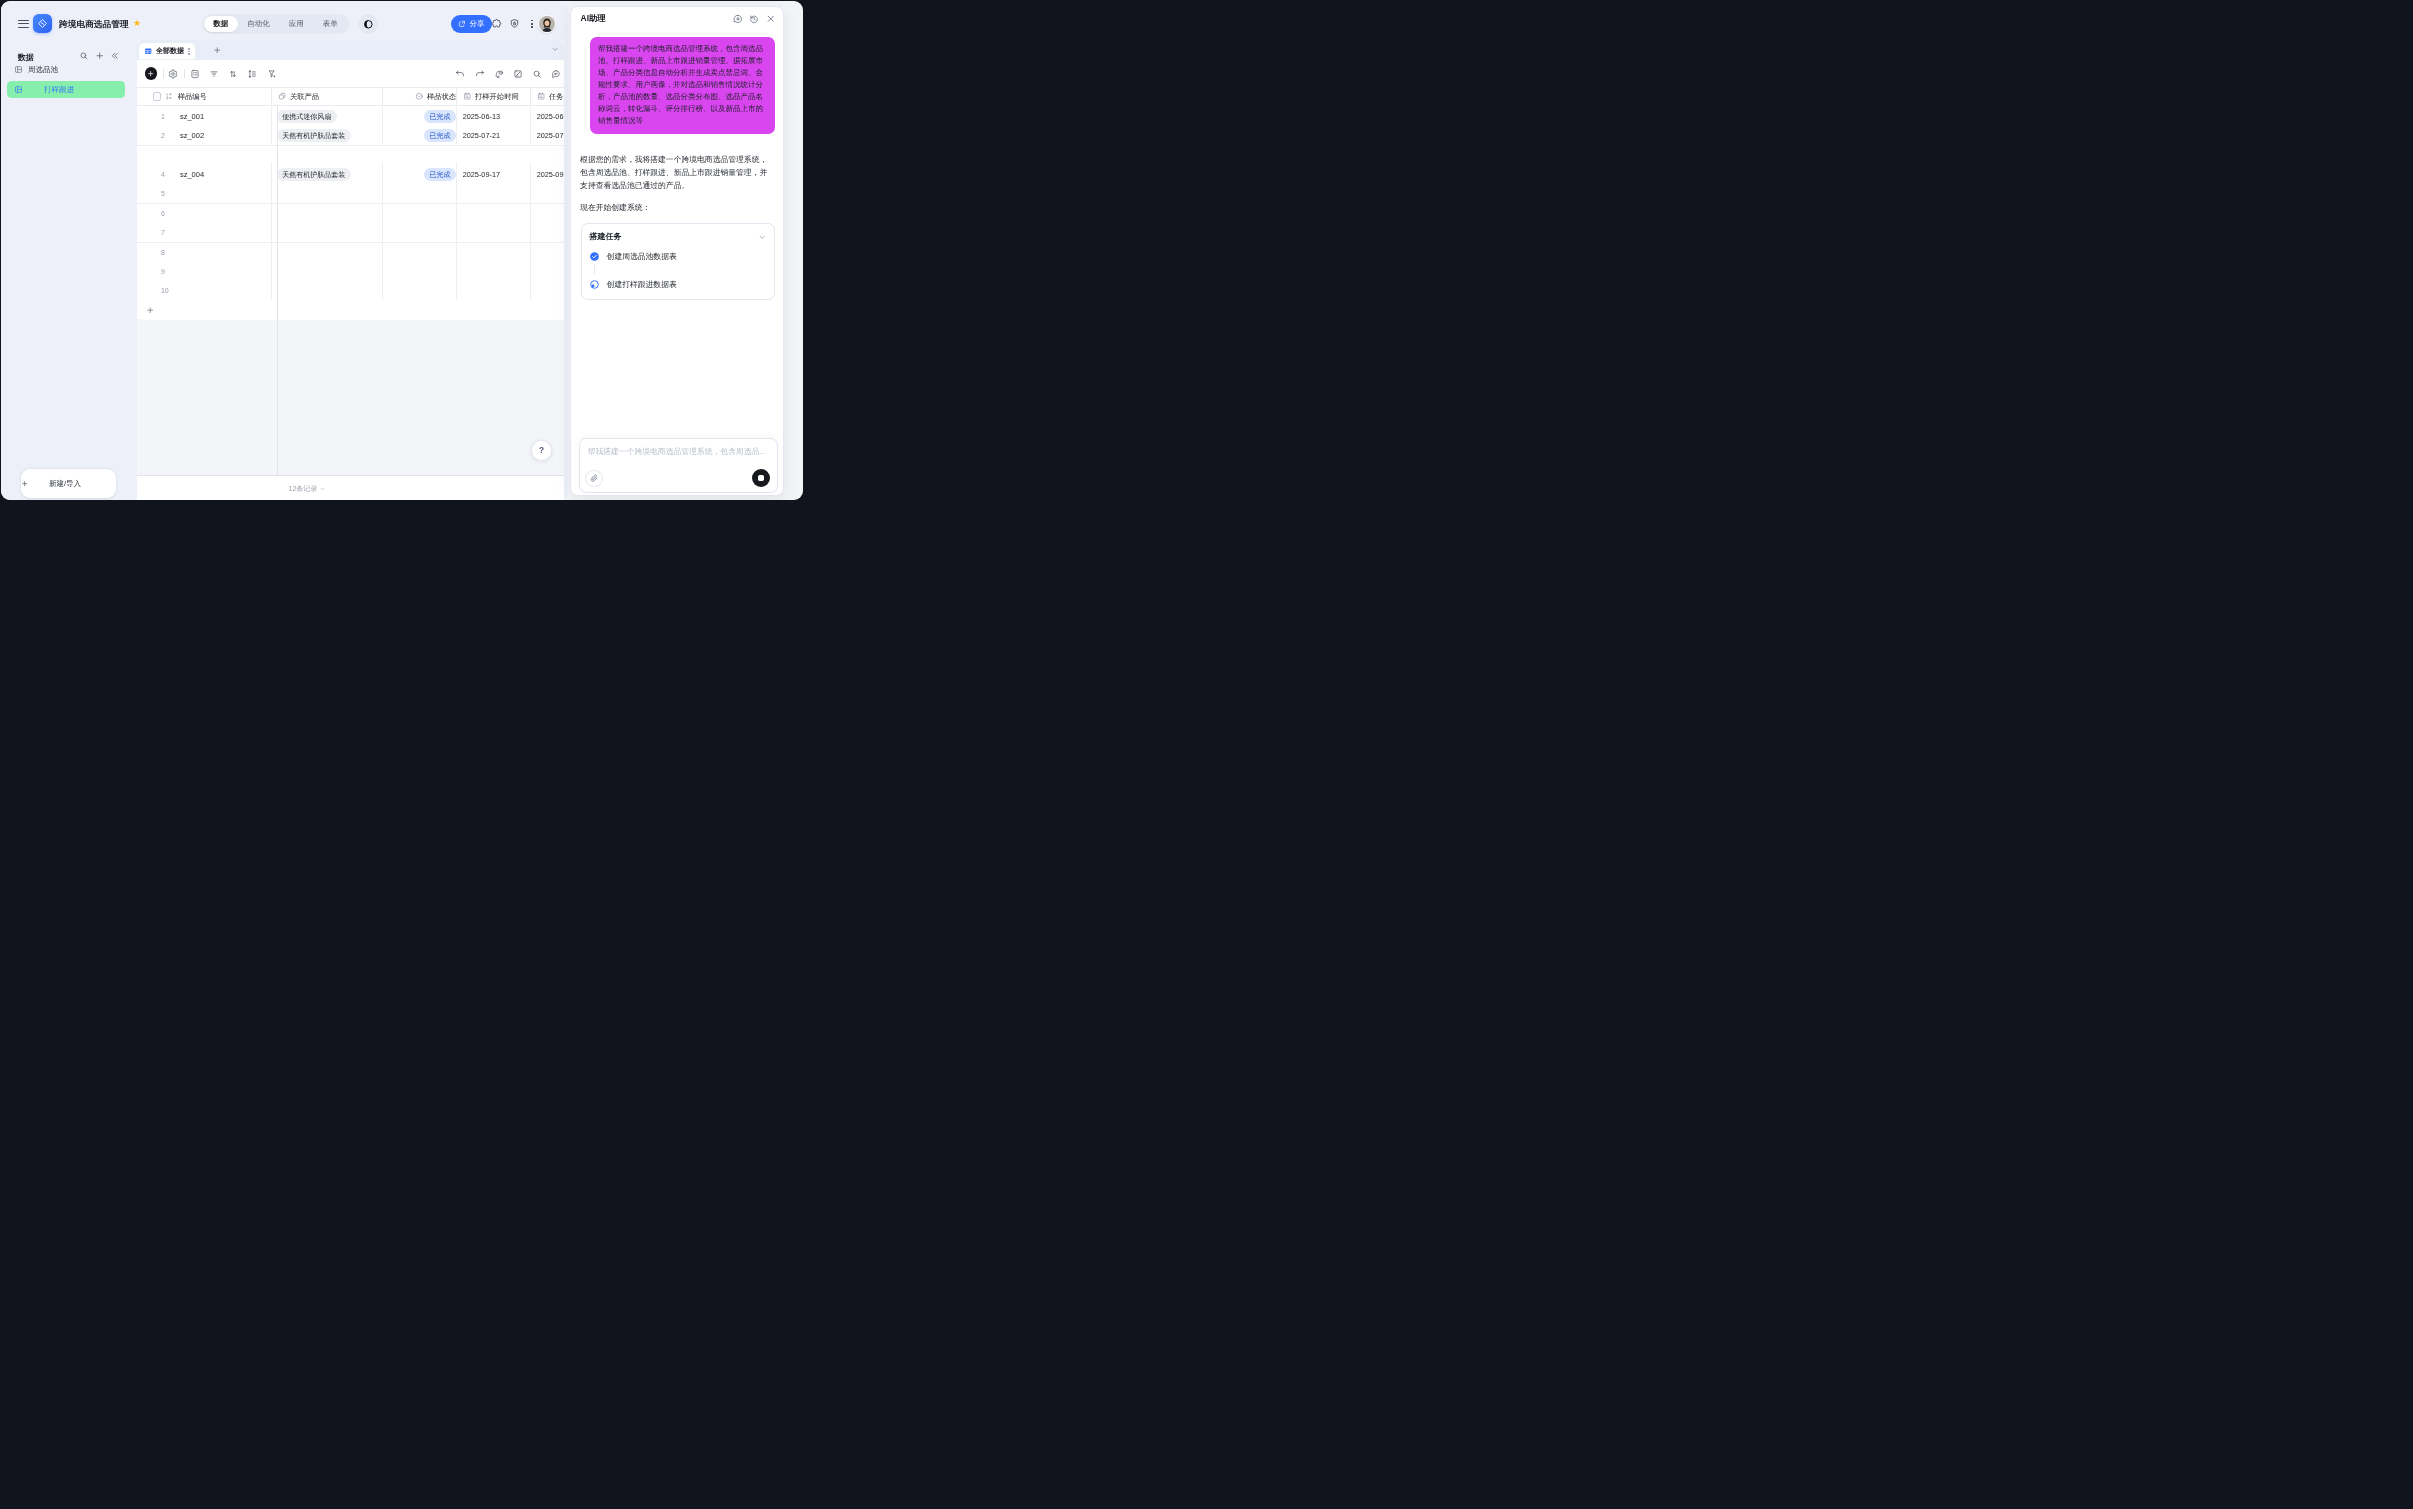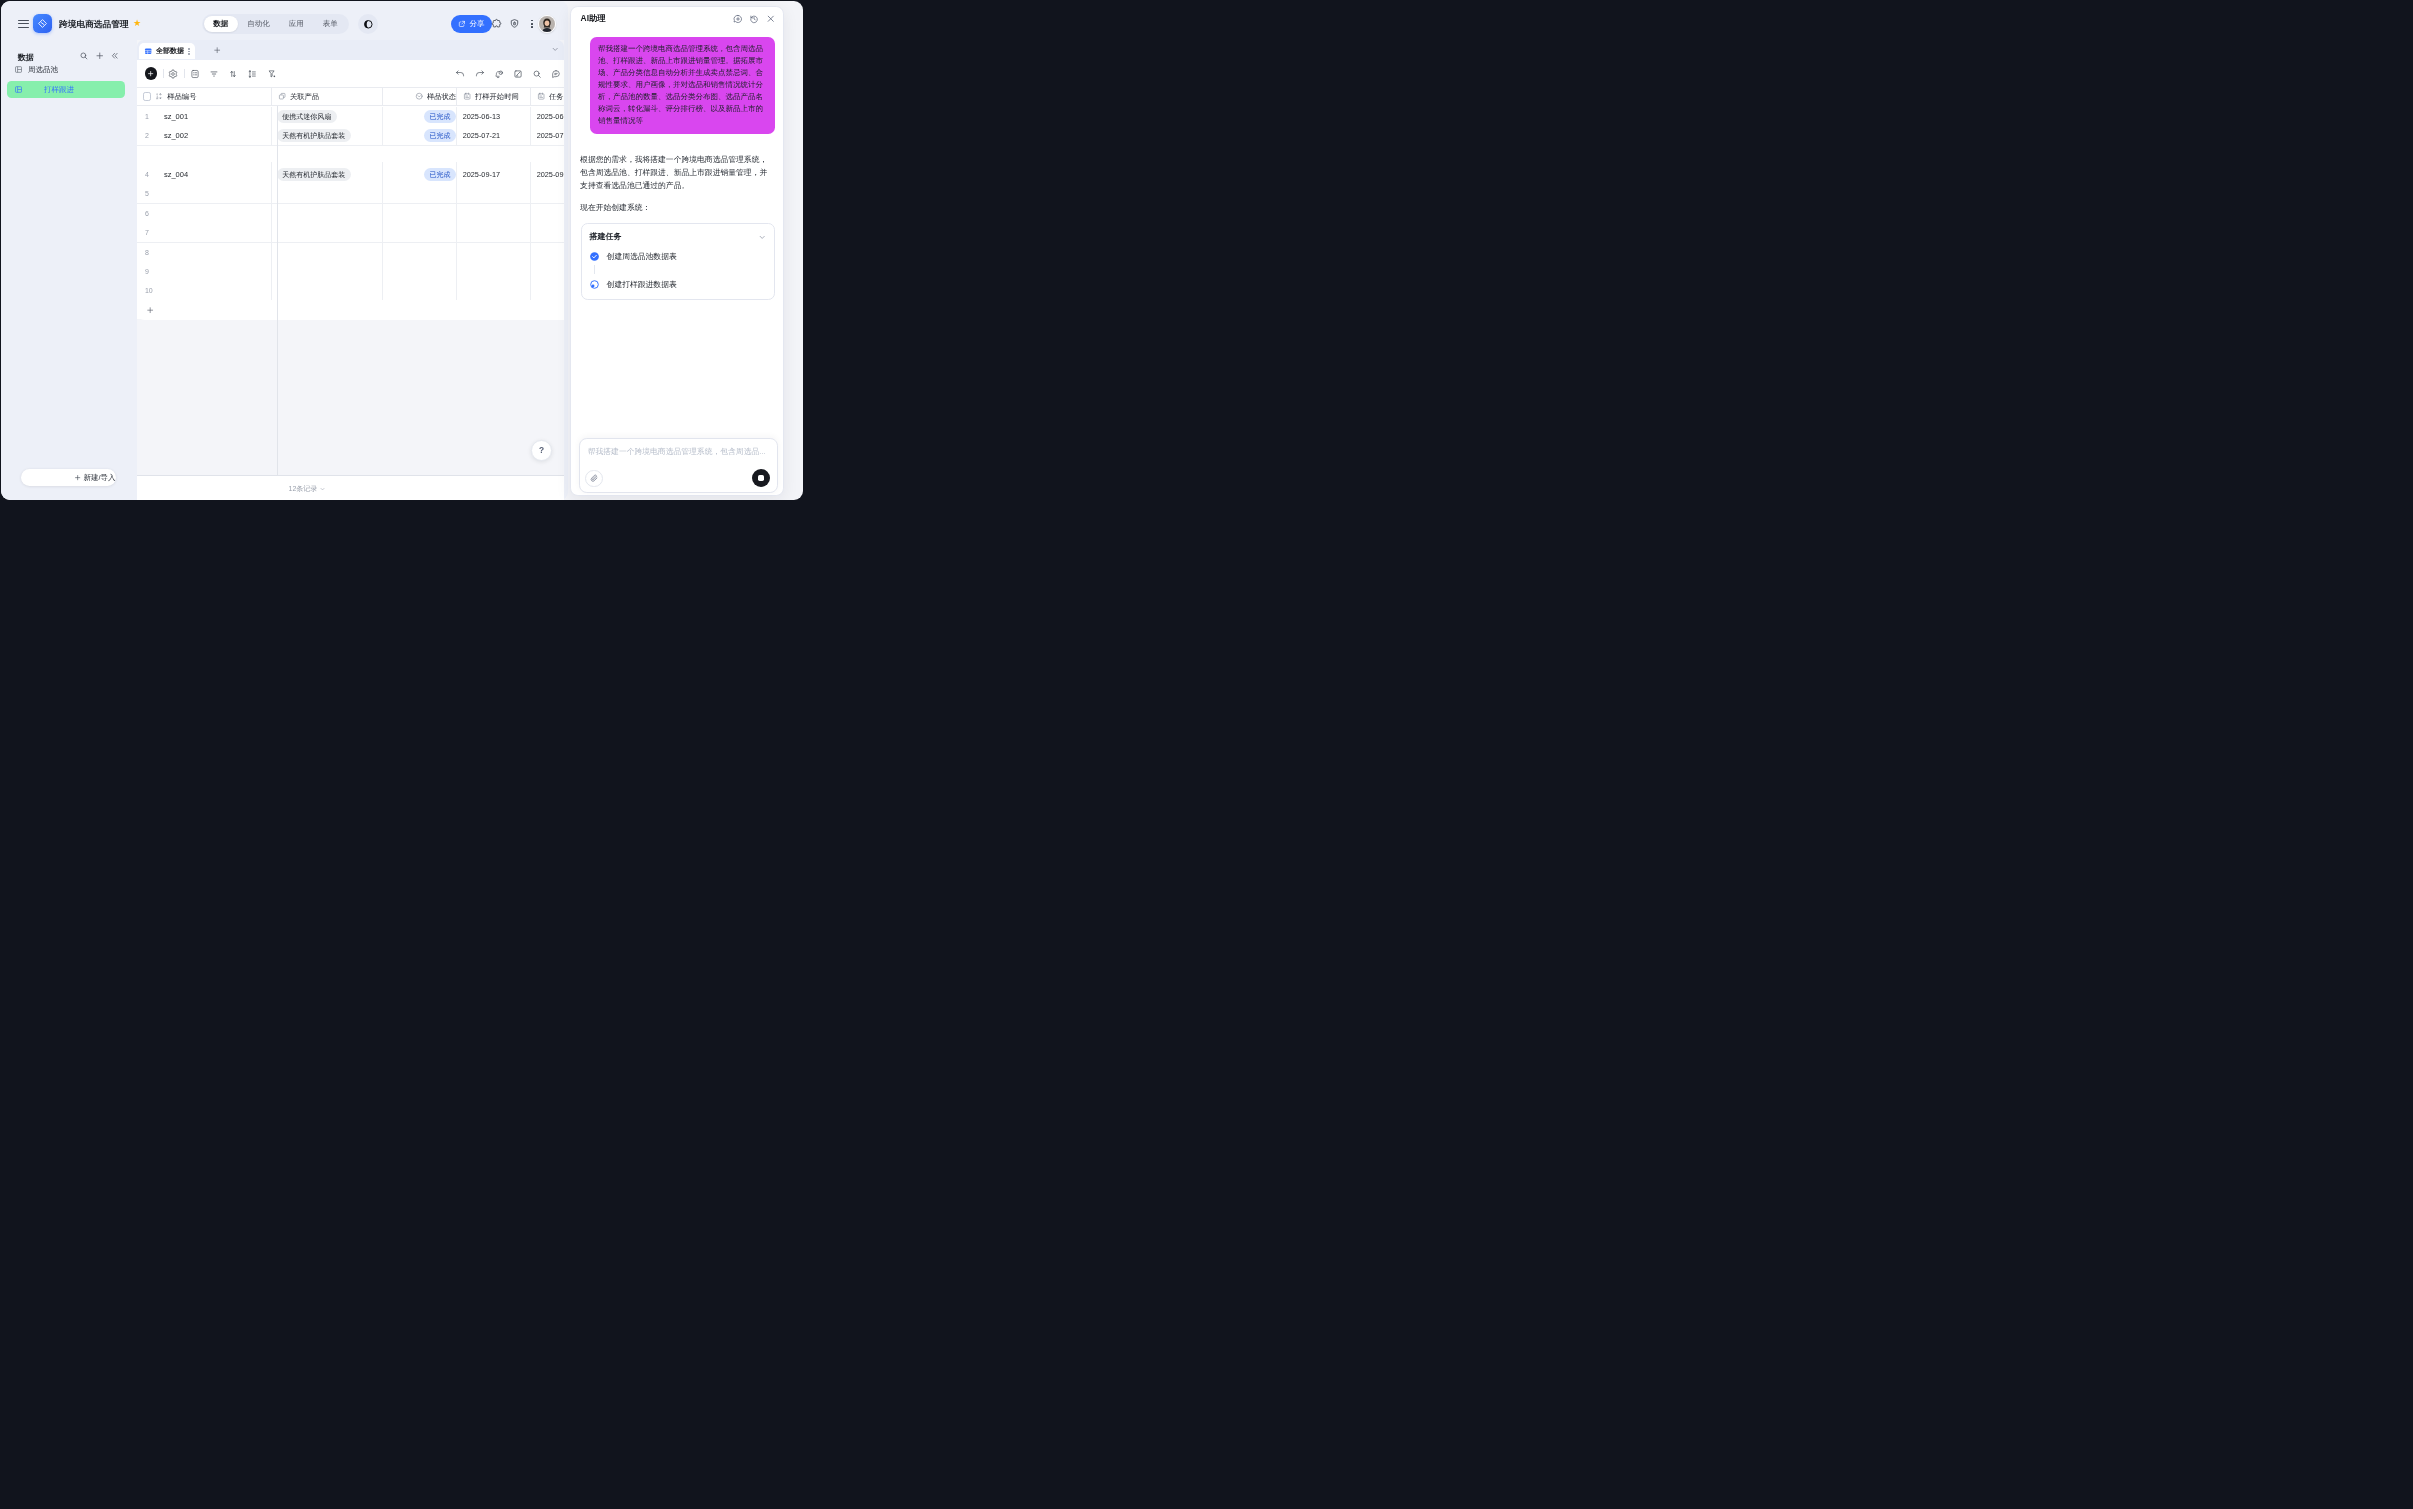--- a/index.html
+++ b/index.html
@@ -27,21 +27,21 @@
   .kebab i { width:1.7px; height:1.7px; border-radius:50%; background:#373e4a; }
   .avatar { position:absolute; left:537px; top:14px; width:18px; height:18px; border-radius:50%; overflow:hidden; border:0.8px solid #fff; box-shadow:0 0.6px 1.7px rgba(0,0,0,.15); cursor:pointer; }
 
   
   .sb-label { position:absolute; left:16.7px; top:51px; font-size:8px; font-weight:bold; color:#1f2329; }
   .sb-ic { position:absolute; top:50px; width:9.5px; height:9.5px; color:#4d535e; cursor:pointer; }
   .sb-item { position:absolute; left:6.1px; width:118px; height:17.3px; border-radius:4.5px; display:flex; align-items:center; gap:5px; padding-left:6.7px; font-size:7.5px; color:#2a2f38; cursor:pointer; }
   .sb-item .ti { color:#5f6670; }
   .sb-item.sel { background:#86efac; color:#3370ff; font-weight:500;gap:21px; }
   .sb-item.sel .ti { color:#3370ff; }
-  .new-btn { position:absolute; left:19.5px; top:468px; width:95px; height:17px; background:#fff; border-radius:9px; box-shadow:0 0.6px 2.8px rgba(31,35,41,.12); display:flex; align-items:center; justify-content:flex-end; gap:2px; font-size:7.5px; color:#2a2f38; cursor:pointer; }
+  .new-btn { position:absolute; left:19.5px; top:468px; width:95px; height:29px; background:#fff; border-radius:9px; box-shadow:0 0.6px 2.8px rgba(31,35,41,.12); display:flex; align-items:center; justify-content:flex-start; gap:21px; font-size:7.5px; color:#2a2f38; cursor:pointer; }
 
   
   .sheet { position:absolute; left:136px; top:39px; width:427px; height:461px; background:#f4f5f9; overflow:hidden; }
   .tabstrip { position:absolute; left:0; top:0; width:427px; height:19.5px; background:#e9edf7; border-radius:6.7px 6.7px 0 0; }
   .view-tab { position:absolute; left:2.2px; top:3.3px; height:16px; padding:0 5px; background:#fff; border-radius:5px 5px 0 0; display:flex; align-items:center; gap:3.3px; font-size:7px; font-weight:bold; color:#17191e; cursor:pointer; }
   .view-tab .dots { display:flex; flex-direction:column; gap:1.1px; margin-left:1.1px; }
   .view-tab .dots i { width:1.4px; height:1.4px; border-radius:50%; background:#9aa0ac; }
   .tab-add { position:absolute; left:75px; top:5px; width:10px; height:10px; color:#565b66; cursor:pointer; }
   .tab-collapse { position:absolute; left:414px; top:5px; width:9px; height:9px; color:#6a7080; cursor:pointer; }
   .toolbar { position:absolute; left:0; top:19.5px; width:427px; height:28px; background:#fff; }
@@ -49,21 +49,21 @@
   .tb-add { position:absolute; left:7.8px; top:7.8px; width:12.3px; height:12.3px; border-radius:50%; background:#15171c; color:#fff; display:flex; align-items:center; justify-content:center; cursor:pointer; }
   .tb-div { position:absolute; top:9.5px; width:0.6px; height:9px; background:#e2e5ec; }
 
   .gridblock { position:absolute; left:0; top:47px; width:427px; height:232px; background:#fff; border-radius:0 0 7.8px 0; }
   .thead { position:absolute; left:0; top:47px; width:558px; height:19px; display:flex; border-top:0.6px solid #e9ebf0; border-bottom:0.6px solid #e9ebf0; background:#fff; }
   .hc { display:flex; align-items:center; gap:3.9px; padding-left:5.6px; border-right:0.6px solid #e9ebf0; font-size:7.3px; font-weight:500; color:#22262e; }
   .hc .fi { color:#7d8494; }
   .cbx { width:8.4px; height:8.4px; border:0.8px solid #c6ccd8; border-radius:2.2px; background:#fff; cursor:pointer; }
   .row { position:absolute; left:0; width:558px; height:20px; display:flex; background:#fff; }
   .cell { border-right:0.6px solid #edeff3; border-bottom:0.6px solid #edeff3; display:flex; align-items:center; }
-  .w0{width:135px;} .w1{width:111px;} .w2{width:74px;justify-content:flex-end;} .w3{width:74px;} .w4{width:67px;}
+  .w0{width:135px;padding-left:16px;} .w1{width:111px;} .w2{width:74px;justify-content:flex-end;} .w3{width:74px;} .w4{width:67px;}
   .rnum { width:19px; padding-left:7.8px; font-size:7px; color:#9aa0ac; }
   .rid { font-size:7.5px; color:#1f2329; padding-left:7.8px; }
   .chip { height:13px; border-radius:6.7px; padding:0 5.6px; display:flex; align-items:center; font-size:7px; margin-left:4.5px; white-space:nowrap; }
   .chip.prod { background:#edeff2; color:#23272e; }
   .chip.stat { background:#d8e5fd; color:#1d4fc4; }
   .dt { font-size:7.3px; color:#1f2329; padding-left:5.6px; white-space:nowrap; }
   .plusrow { position:absolute; left:0; top:260px; width:427px; height:19.5px; background:#fff; border-radius:0 0 0 7.8px; display:flex; align-items:center; }
   .plusrow .ic { margin-left:9px; color:#585e6a; cursor:pointer; }
   .frozen-line { position:absolute; left:140px; top:66px; width:0.6px; height:369px; background:#e1e4ea; }
   .bottombar { position:absolute; left:0; top:435px; width:427px; height:25px; background:#fff; border-top:0.6px solid #e0e3ea; }

